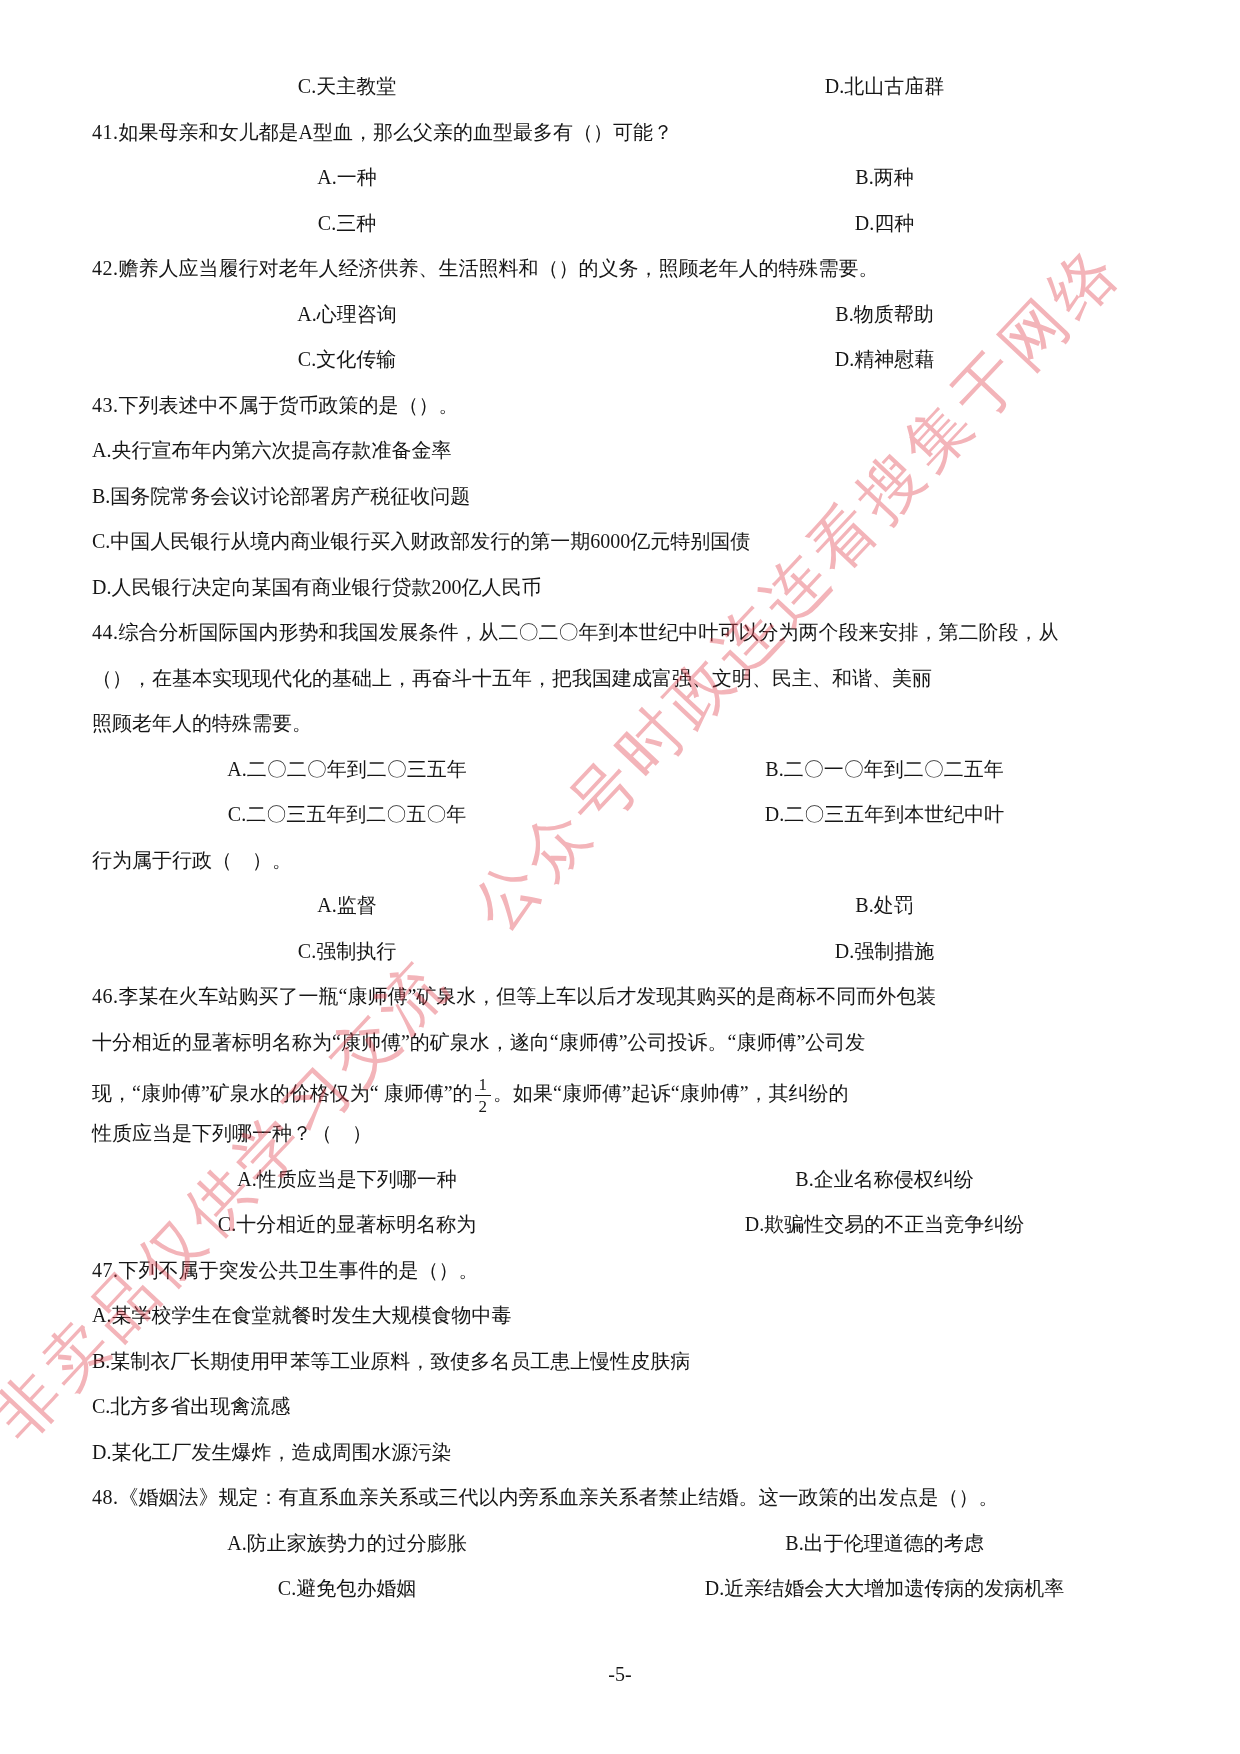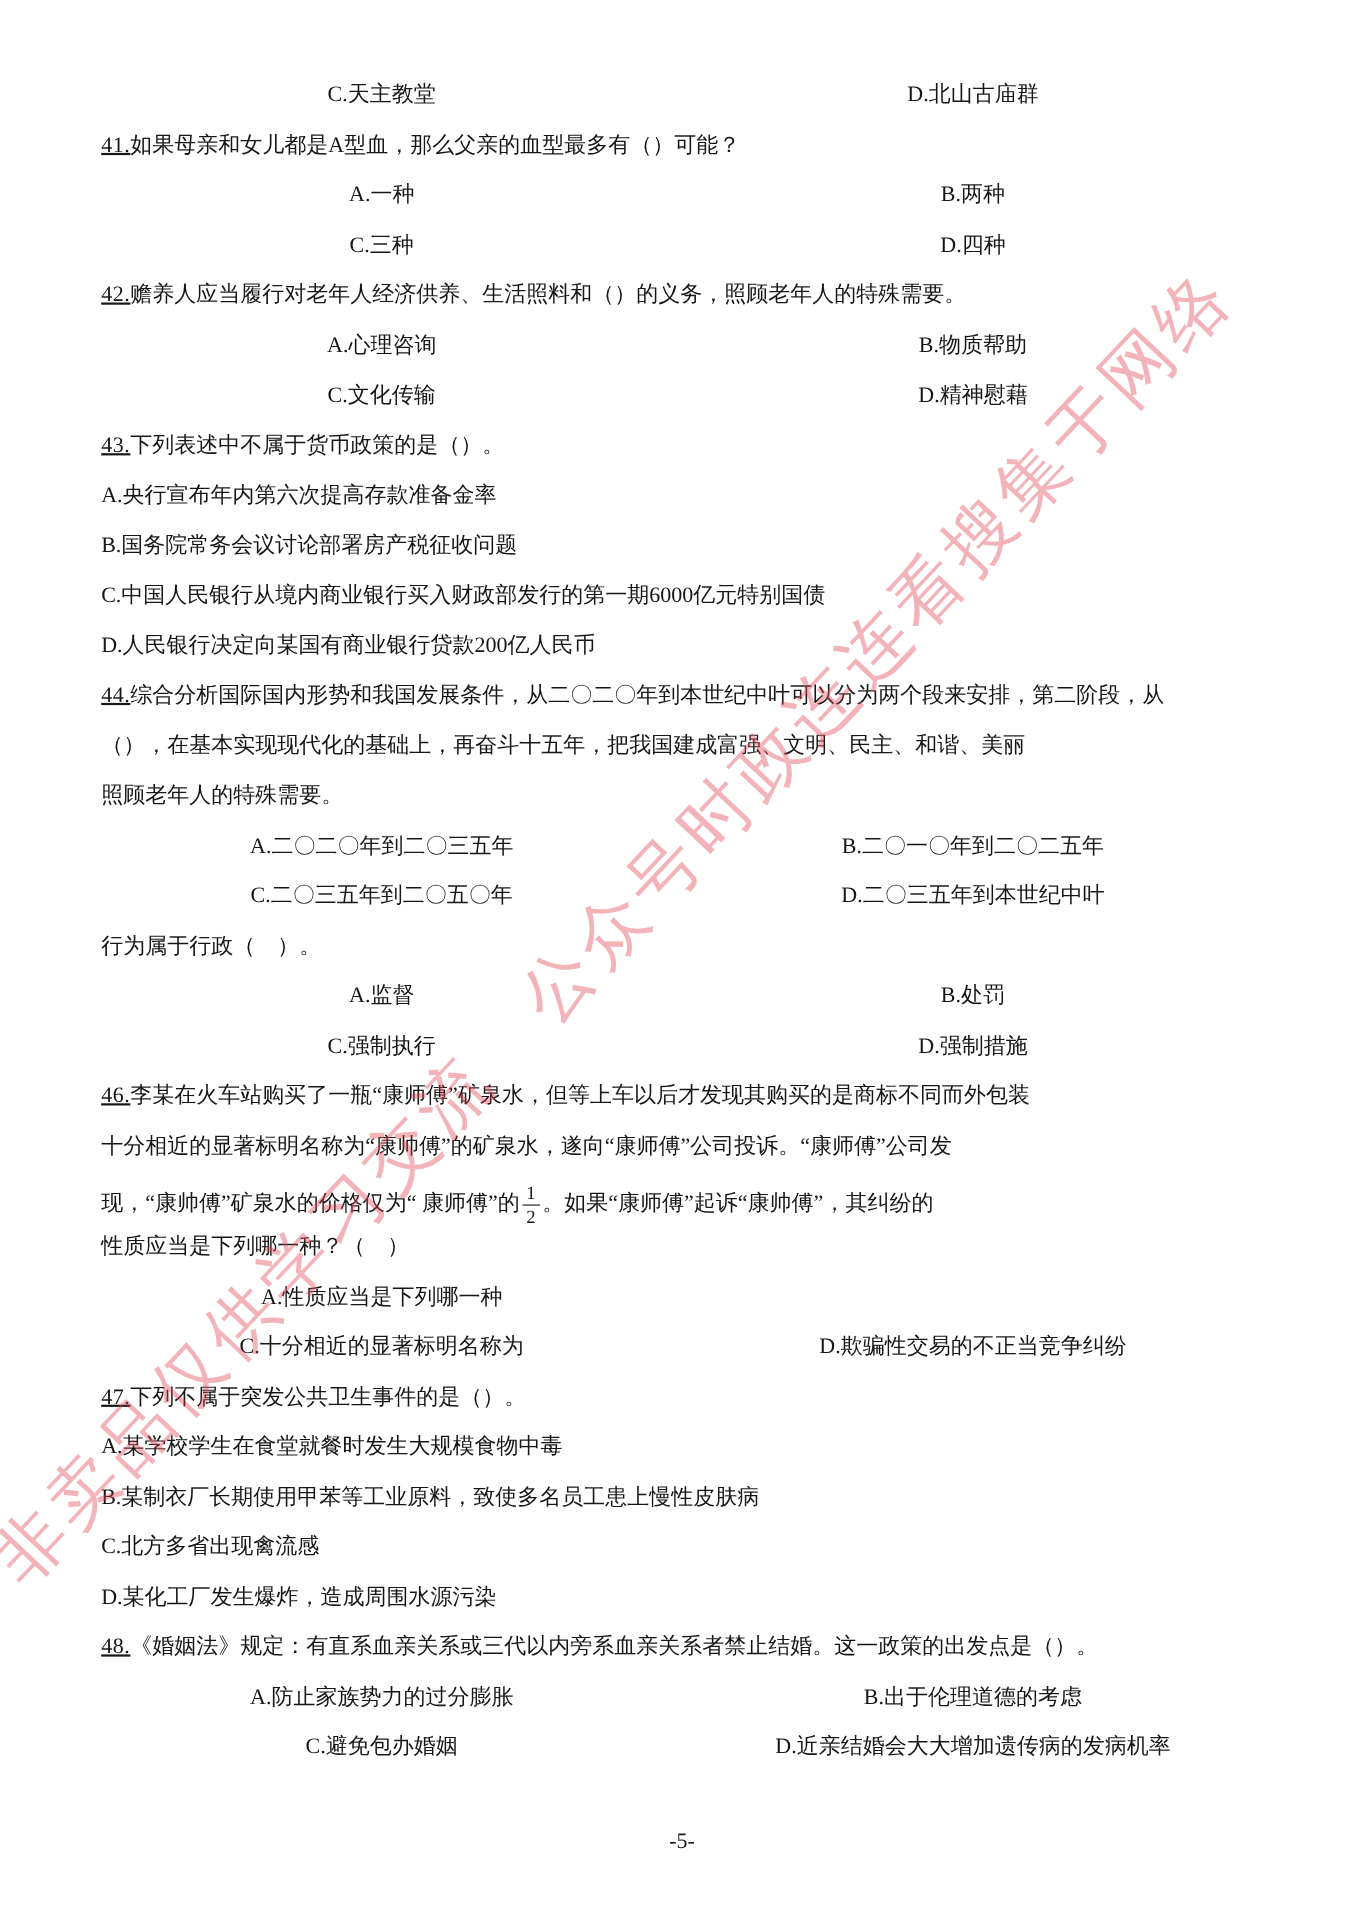--- a/index.html
+++ b/index.html
@@ -11,21 +11,21 @@
     font-family:"Liberation Serif","DejaVu Serif",serif;
     color:#161616;
   }
   .content {
     position:absolute; left:92px; top:74px; width:1100px;
     font-size:20px; z-index:1;
   }
   .line { line-height:25px; margin-bottom:20.5px; white-space:nowrap; }
   .ind { }
   .opts2 { display:grid; grid-template-columns:460px 1fr; margin-left:25px;text-align:center; }
-  .qnum { letter-spacing:0.5px;text-decoration:underline; }
+  .qnum { letter-spacing:0.5px; }
   .frac-line { margin-bottom:5px; }
   .frac {
     display:inline-block; vertical-align:middle; text-align:center;
     font-size:17px; line-height:19px; margin:0 2px;
   }
   .frac .fnum { display:block; border-bottom:1.5px solid #161616; padding:0 4px 1px; }
   .frac .fden { display:block; padding-top:1px; }
   .footer {
     position:absolute; left:0; top:1662px; width:1240px;
     text-align:center; font-size:20px; line-height:25px; z-index:1;
@@ -110,20 +110,21 @@
   <div class="line">
     <span class="qnum">46.</span><span>李某在火车站购买了一瓶“康师傅”矿泉水，但等上车以后才发现其购买的是商标不同而外包装</span>
   </div>
   <div class="line ind">十分相近的显著标明名称为“康帅傅”的矿泉水，遂向“康师傅”公司投诉。“康师傅”公司发</div>
   <div class="line ind frac-line">
     <span>现，“康帅傅”矿泉水的价格仅为“ 康师傅”的</span><span class="frac"><span class="fnum">1</span><span class="fden">2</span></span><span>。如果“康师傅”起诉“康帅傅”，其纠纷的</span>
   </div>
   <div class="line ind">性质应当是下列哪一种？（　）</div>
   <div class="line opts2">
     <span>A.性质应当是下列哪一种</span>
+    <span>B.企业名称侵权纠纷</span>
   </div>
   <div class="line opts2">
     <span>C.十分相近的显著标明名称为</span>
     <span>D.欺骗性交易的不正当竞争纠纷</span>
   </div>
 
   <div class="line">
     <span class="qnum">47.</span><span>下列不属于突发公共卫生事件的是（）。</span>
   </div>
   <div class="line ind">A.某学校学生在食堂就餐时发生大规模食物中毒</div>

